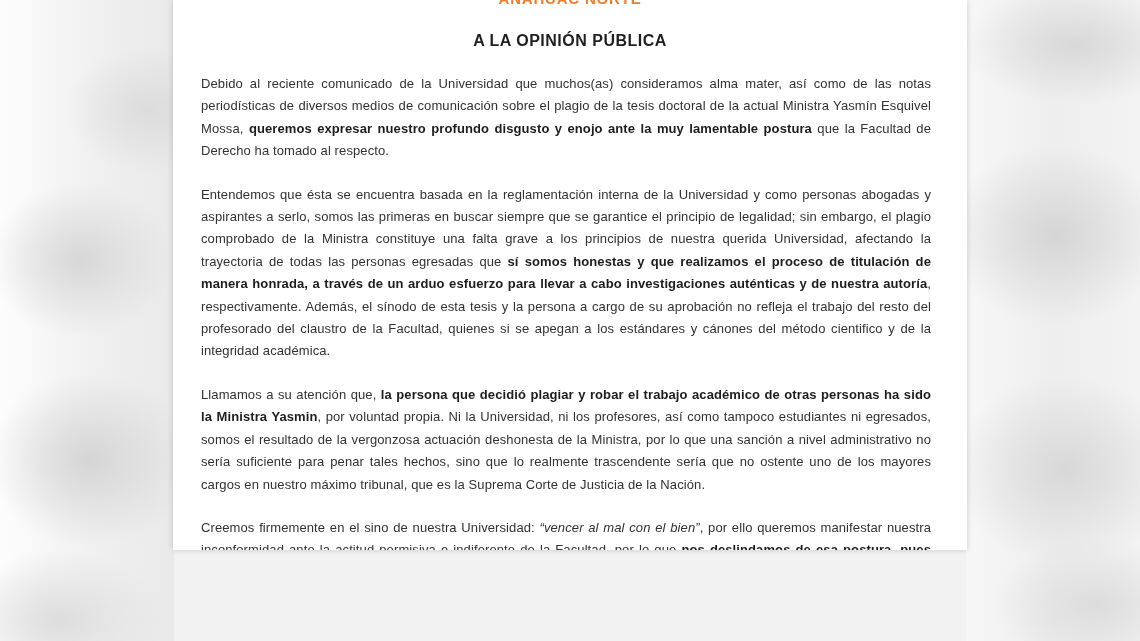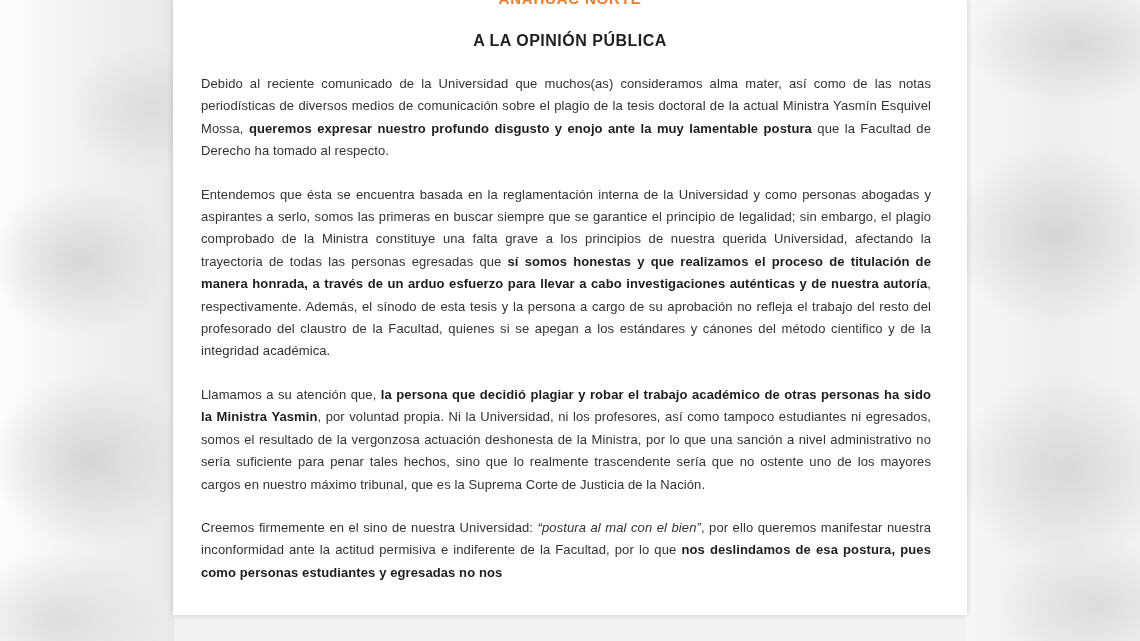--- a/index.html
+++ b/index.html
@@ -41,21 +41,21 @@
       radial-gradient(ellipse 145px 95px at 130px 605px, #dcdcdc 0%, rgba(220,220,220,0) 70%),
       linear-gradient(to right, #f7f7f7 0%, #eeeeee 50%, #f3f3f3 100%);
   }
 
   
   .document {
     position: absolute;
     left: 173px;
     top: 0;
     width: 794px;
-    height: 615px;
+    height: 550px;
     box-sizing: border-box;
     padding: 0 28px;
     background: #ffffff;
     box-shadow: 0 0 6px rgba(0, 0, 0, 0.18);
     overflow: hidden;
   }
 
   .letterhead-clipped {
     margin-top: -9px;
     height: 16px;
@@ -100,15 +100,15 @@
 
 <div class="document">
   <div class="letterhead-clipped" style="color: rgb(238, 126, 45);">ANÁHUAC NORTE</div>
 
   <div class="doc-title">A LA OPINIÓN PÚBLICA</div>
 
   <div class="doc-body">
     <p><span>Debido al reciente comunicado de la Universidad que muchos(as) consideramos alma mater, así como de las notas periodísticas de diversos medios de comunicación sobre el plagio de la tesis doctoral de la actual Ministra Yasmín Esquivel Mossa, </span><span class="b">queremos expresar nuestro profundo disgusto y enojo ante la muy lamentable postura</span><span> que la Facultad de Derecho ha tomado al respecto.</span></p>
     <p><span>Entendemos que ésta se encuentra basada en la reglamentación interna de la Universidad y como personas abogadas y aspirantes a serlo, somos las primeras en buscar siempre que se garantice el principio de legalidad; sin embargo, el plagio comprobado de la Ministra constituye una falta grave a los principios de nuestra querida Universidad, afectando la trayectoria de todas las personas egresadas que </span><span class="b">sí somos honestas y que realizamos el proceso de titulación de manera honrada, a través de un arduo esfuerzo para llevar a cabo investigaciones auténticas y de nuestra autoría</span><span>, respectivamente. Además, el sínodo de esta tesis y la persona a cargo de su aprobación no refleja el trabajo del resto del profesorado del claustro de la Facultad, quienes si se apegan a los estándares y cánones del método cientifico y de la integridad académica.</span></p>
     <p><span>Llamamos a su atención que, </span><span class="b">la persona que decidió plagiar y robar el trabajo académico de otras personas ha sido la Ministra Yasmin</span><span>, por voluntad propia. Ni la Universidad, ni los profesores, así como tampoco estudiantes ni egresados, somos el resultado de la vergonzosa actuación deshonesta de la Ministra, por lo que una sanción a nivel administrativo no sería suficiente para penar tales hechos, sino que lo realmente trascendente sería que no ostente uno de los mayores cargos en nuestro máximo tribunal, que es la Suprema Corte de Justicia de la Nación.</span></p>
-    <p><span>Creemos firmemente en el sino de nuestra Universidad: </span><span class="i">“postura al mal con el bien”</span><span>, por ello queremos manifestar nuestra inconformidad ante la actitud permisiva e indiferente de la Facultad, por lo que </span><span class="b">nos deslindamos de esa postura, pues como personas estudiantes y egresadas no nos</span></p>
+    <p><span>Creemos firmemente en el sino de nuestra Universidad: </span><span class="i">“vencer al mal con el bien”</span><span>, por ello queremos manifestar nuestra inconformidad ante la actitud permisiva e indiferente de la Facultad, por lo que </span><span class="b">nos deslindamos de esa postura, pues como personas estudiantes y egresadas no nos</span></p>
   </div>
 </div>
 
 </body></html>

